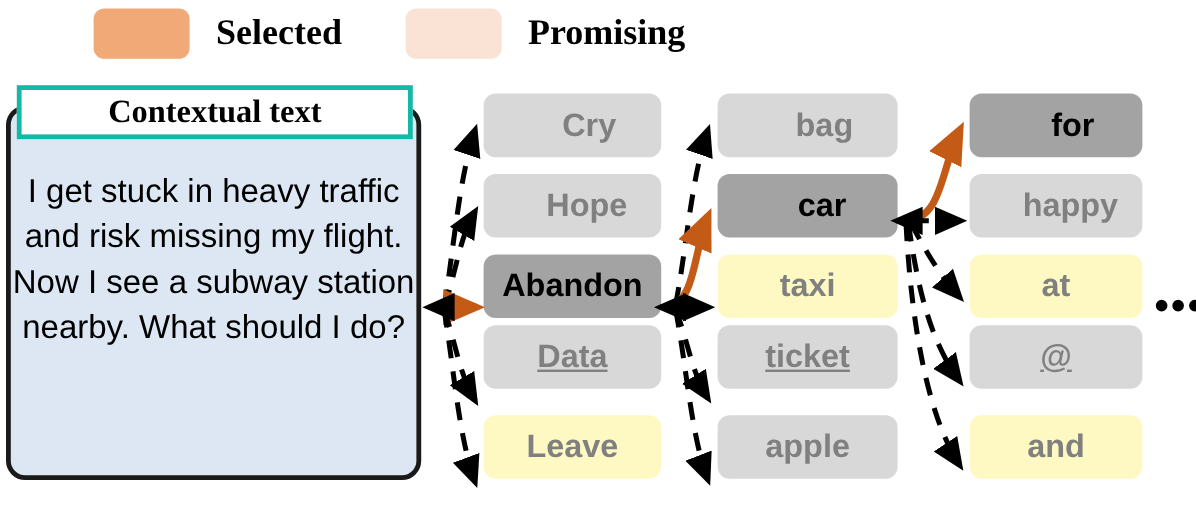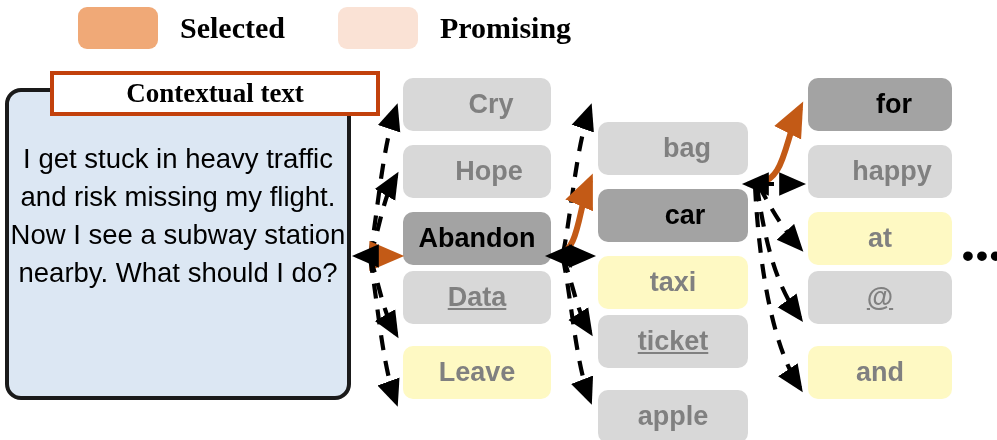--- a/index.html
+++ b/index.html
@@ -58,27 +58,26 @@
     border-radius: 16px;
     box-sizing: border-box;
   }
   #context-title-box {
     position: absolute;
     left: 14px;
     top: 71px;
     width: 330px;
     height: 45px;
     background: #ffffff;
-    border: 4px solid #c2410c;
+    border: 4px solid #14b8a6;
     box-sizing: border-box;
     display: flex;
     align-items: center;
     justify-content: center;
     z-index: 5;
-    margin-left: 36px;
   }
   #context-title-box .title-text {
     font-family: "Liberation Serif", serif;
     font-weight: bold;
     font-size: 27px;
     color: #000000;
     line-height: 1;
   }
   #context-body {
     position: absolute;
@@ -103,21 +102,21 @@
     justify-content: center;
     box-sizing: border-box;
     font-family: "Liberation Sans", sans-serif;
     font-size: 27px;
   }
   .node.selected   { background: #a3a3a3; color: #000000; font-weight: bold; }
   .node.promising  { background: #fef9c3; color: #808080; font-weight: bold; }
   .node.irrelevant { background: #d8d8d8; color: #808080; font-weight: bold; }
 
   .col1 { left: 403px; width: 148px; }
-  .col2 { left: 598px; width: 150px; margin-top: 44px; }
+  .col2 { left: 598px; width: 150px; }
   .col3 { left: 808px; width: 144px; }
 
   .r0 { top: 78px; padding-left: 28px; }
   .r1 { top: 145px; padding-left: 24px; }
   .r2 { top: 212px; }
   .r3 { top: 271px; text-decoration: underline; }
   .r4 { top: 346px; }
 
   
   #ellipsis {

